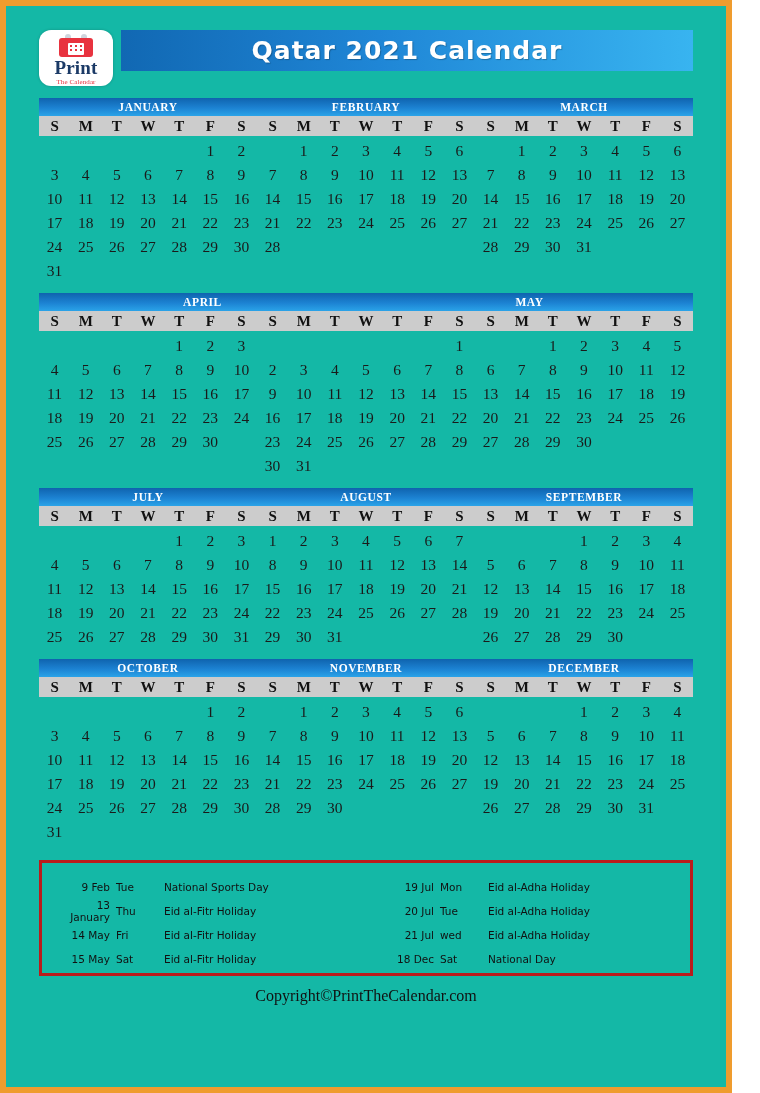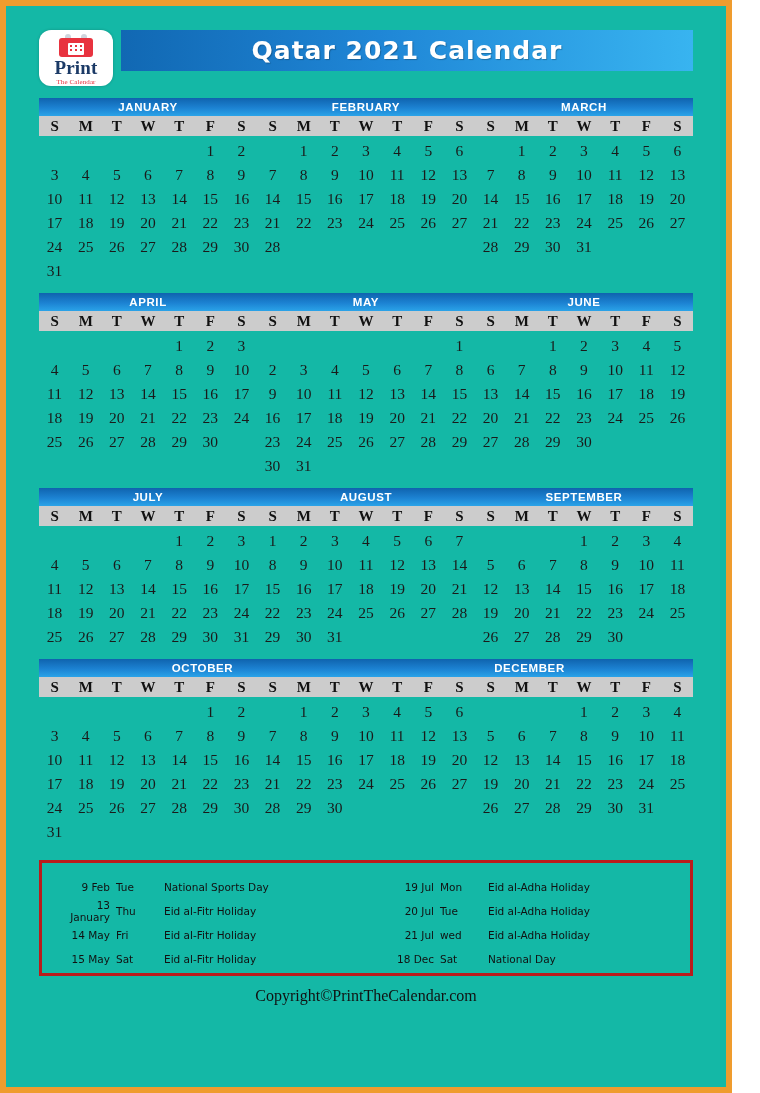--- a/index.html
+++ b/index.html
@@ -96,21 +96,21 @@
   .quarter { margin-top: 10px; }
   .month-bar-row {
     display: flex;
     height: 18px;
     background: linear-gradient(to bottom, #0f63ae 0%, #1c82d2 55%, #2aa3e8 100%);
   }
   .month-bar-cell {
     flex: 1 1 33.333%;
     display: flex; align-items: center; justify-content: center;
     color: #ffffff;
-    font-family: Liberation Sans, sans-serif;
+    font-family: Liberation Serif, serif;
     font-size: 11.5px; font-weight: 700; letter-spacing: .6px;
   }
   .dow-row {
     display: flex;
     height: 20px;
     background: #cccccc;
   }
   .dow-group {
     flex: 1 1 33.333%;
     display: flex;
@@ -408,21 +408,20 @@
                 <div class="day empty"></div>
                 <div class="day empty"></div>
               </div>
             </div>
           </div>
         </div>
         <div class="quarter">
           <div class="month-bar-row">
             <div class="month-bar-cell">APRIL</div>
             <div class="month-bar-cell">MAY</div>
-            <div class="month-bar-cell">JUNE</div>
           </div>
           <div class="dow-row">
             <div class="dow-group">
               <div class="dow-cell">S</div>
               <div class="dow-cell">M</div>
               <div class="dow-cell">T</div>
               <div class="dow-cell">W</div>
               <div class="dow-cell">T</div>
               <div class="dow-cell">F</div>
               <div class="dow-cell">S</div>
@@ -792,20 +791,21 @@
                 <div class="day">30</div>
                 <div class="day empty"></div>
                 <div class="day empty"></div>
               </div>
             </div>
           </div>
         </div>
         <div class="quarter">
           <div class="month-bar-row">
             <div class="month-bar-cell">OCTOBER</div>
+            <div class="month-bar-cell">NOVEMBER</div>
             <div class="month-bar-cell">DECEMBER</div>
           </div>
           <div class="dow-row">
             <div class="dow-group">
               <div class="dow-cell">S</div>
               <div class="dow-cell">M</div>
               <div class="dow-cell">T</div>
               <div class="dow-cell">W</div>
               <div class="dow-cell">T</div>
               <div class="dow-cell">F</div>

